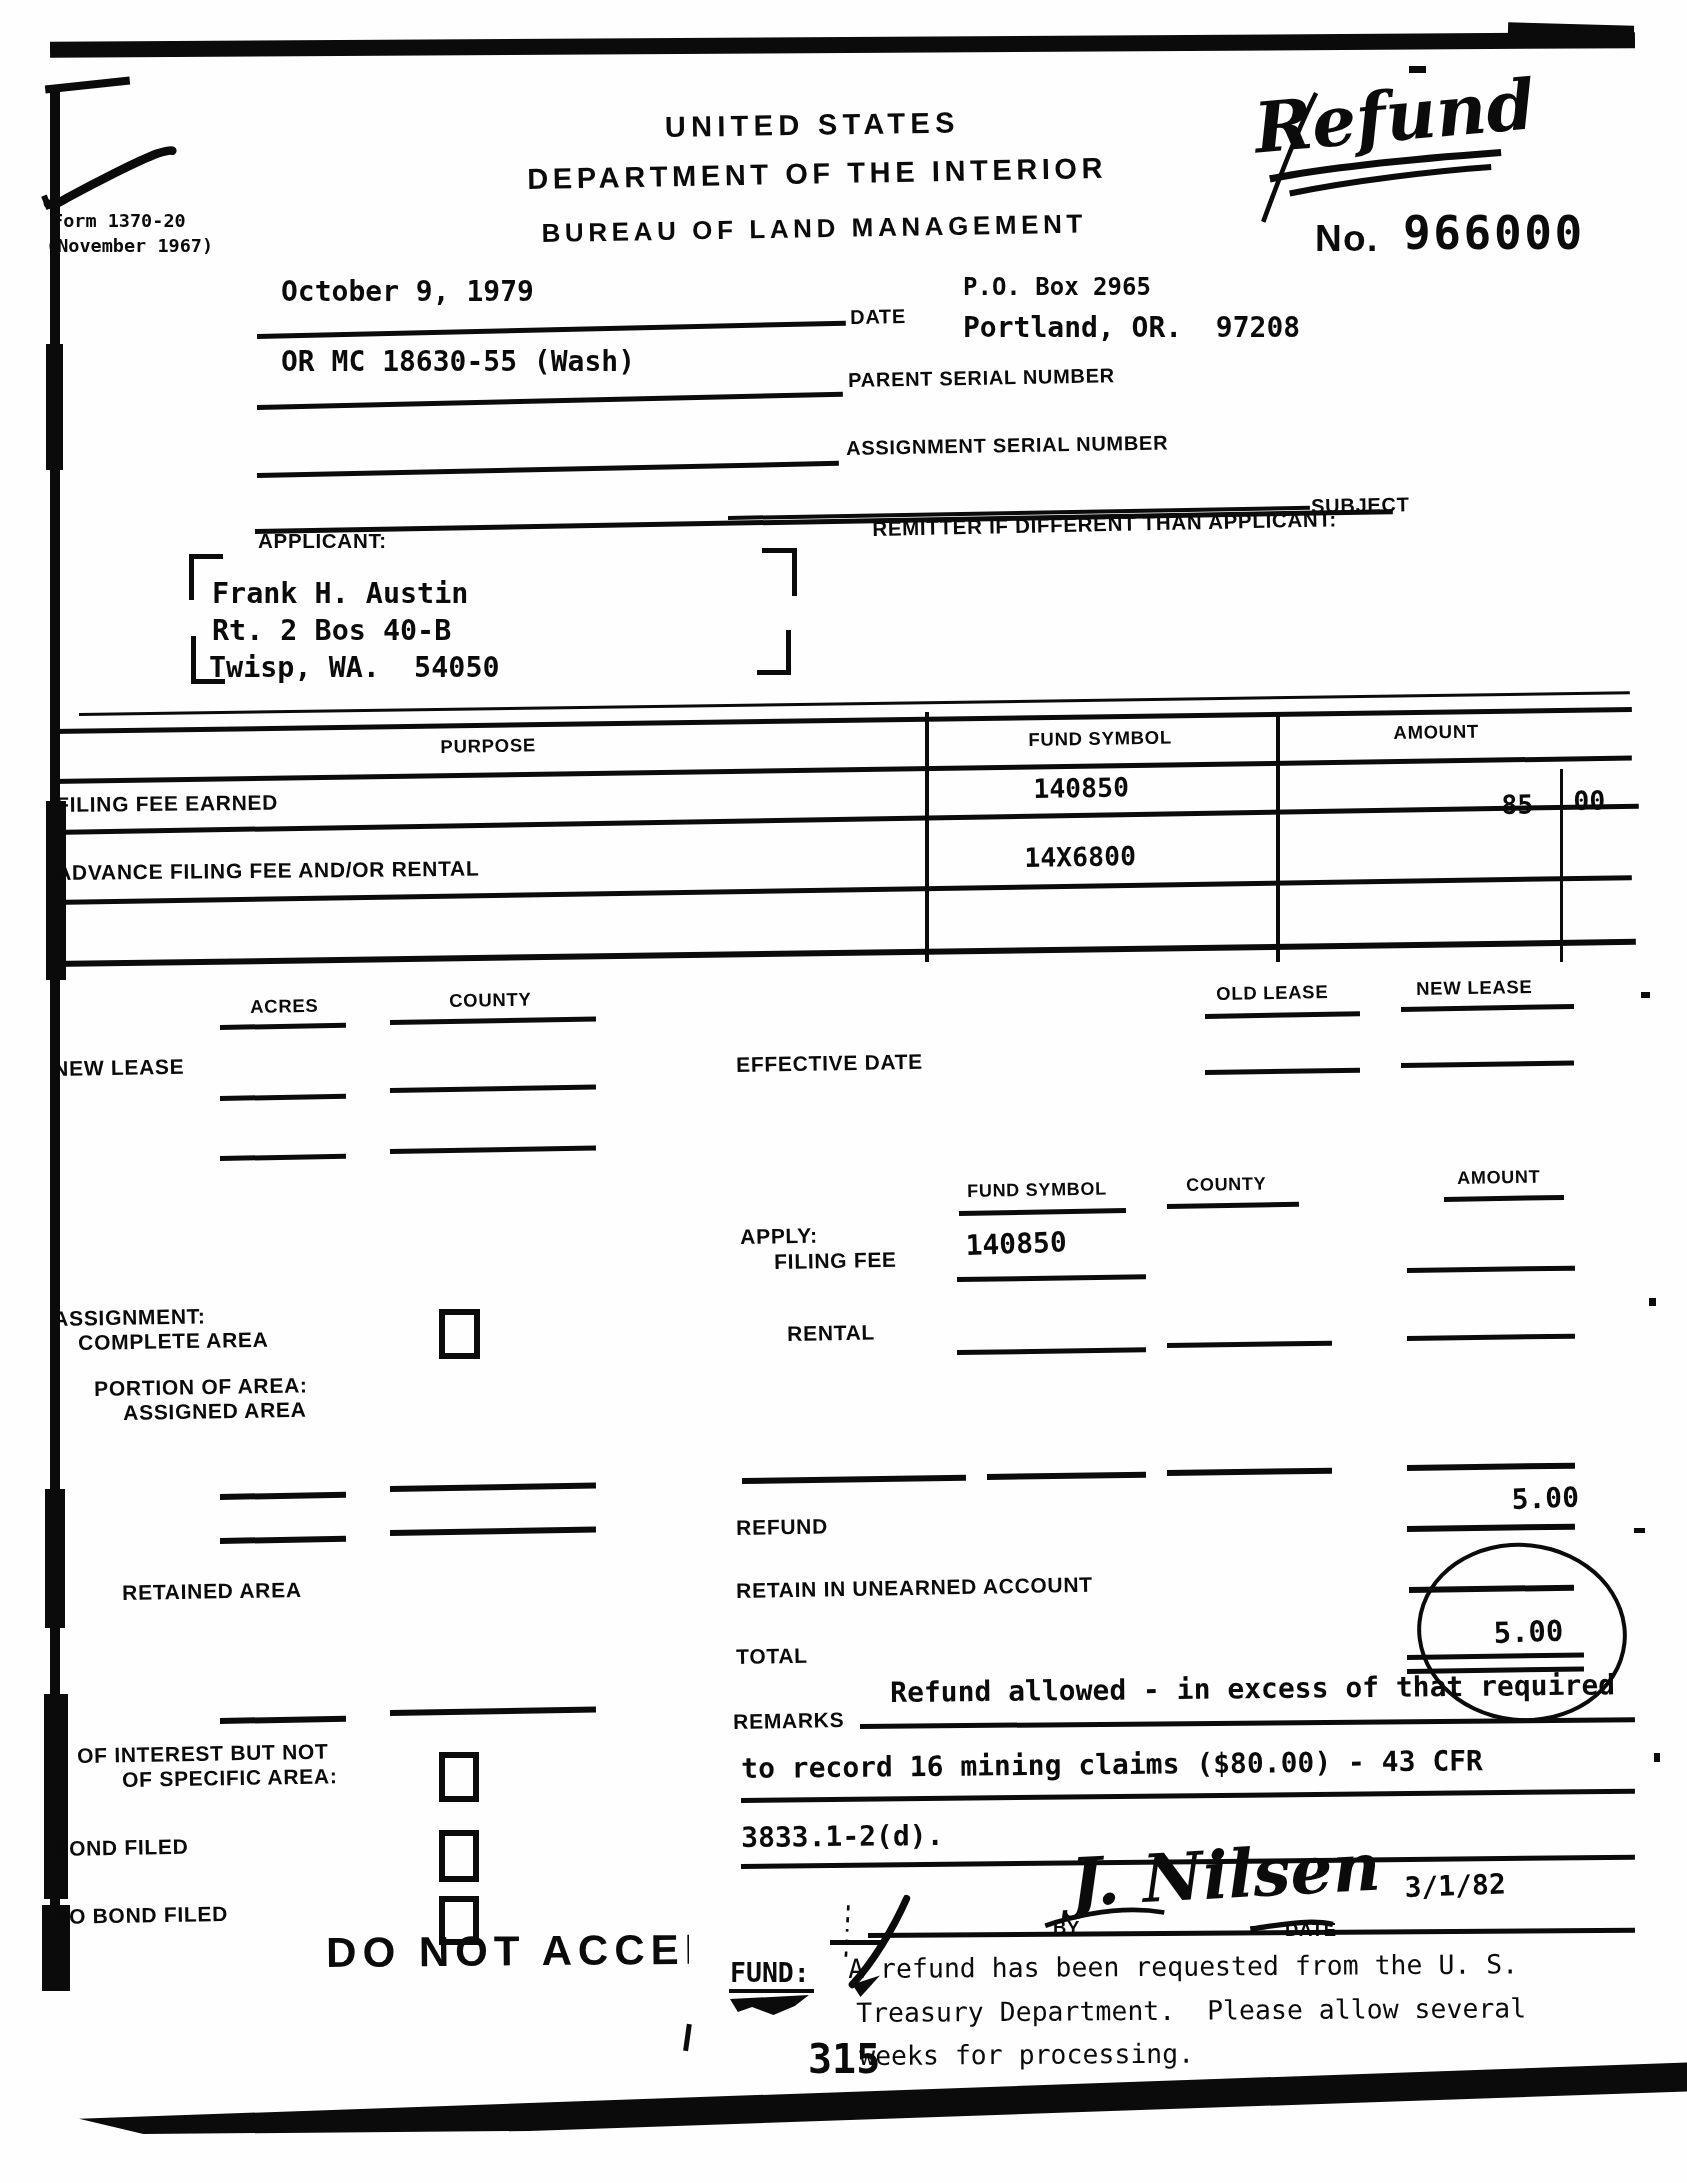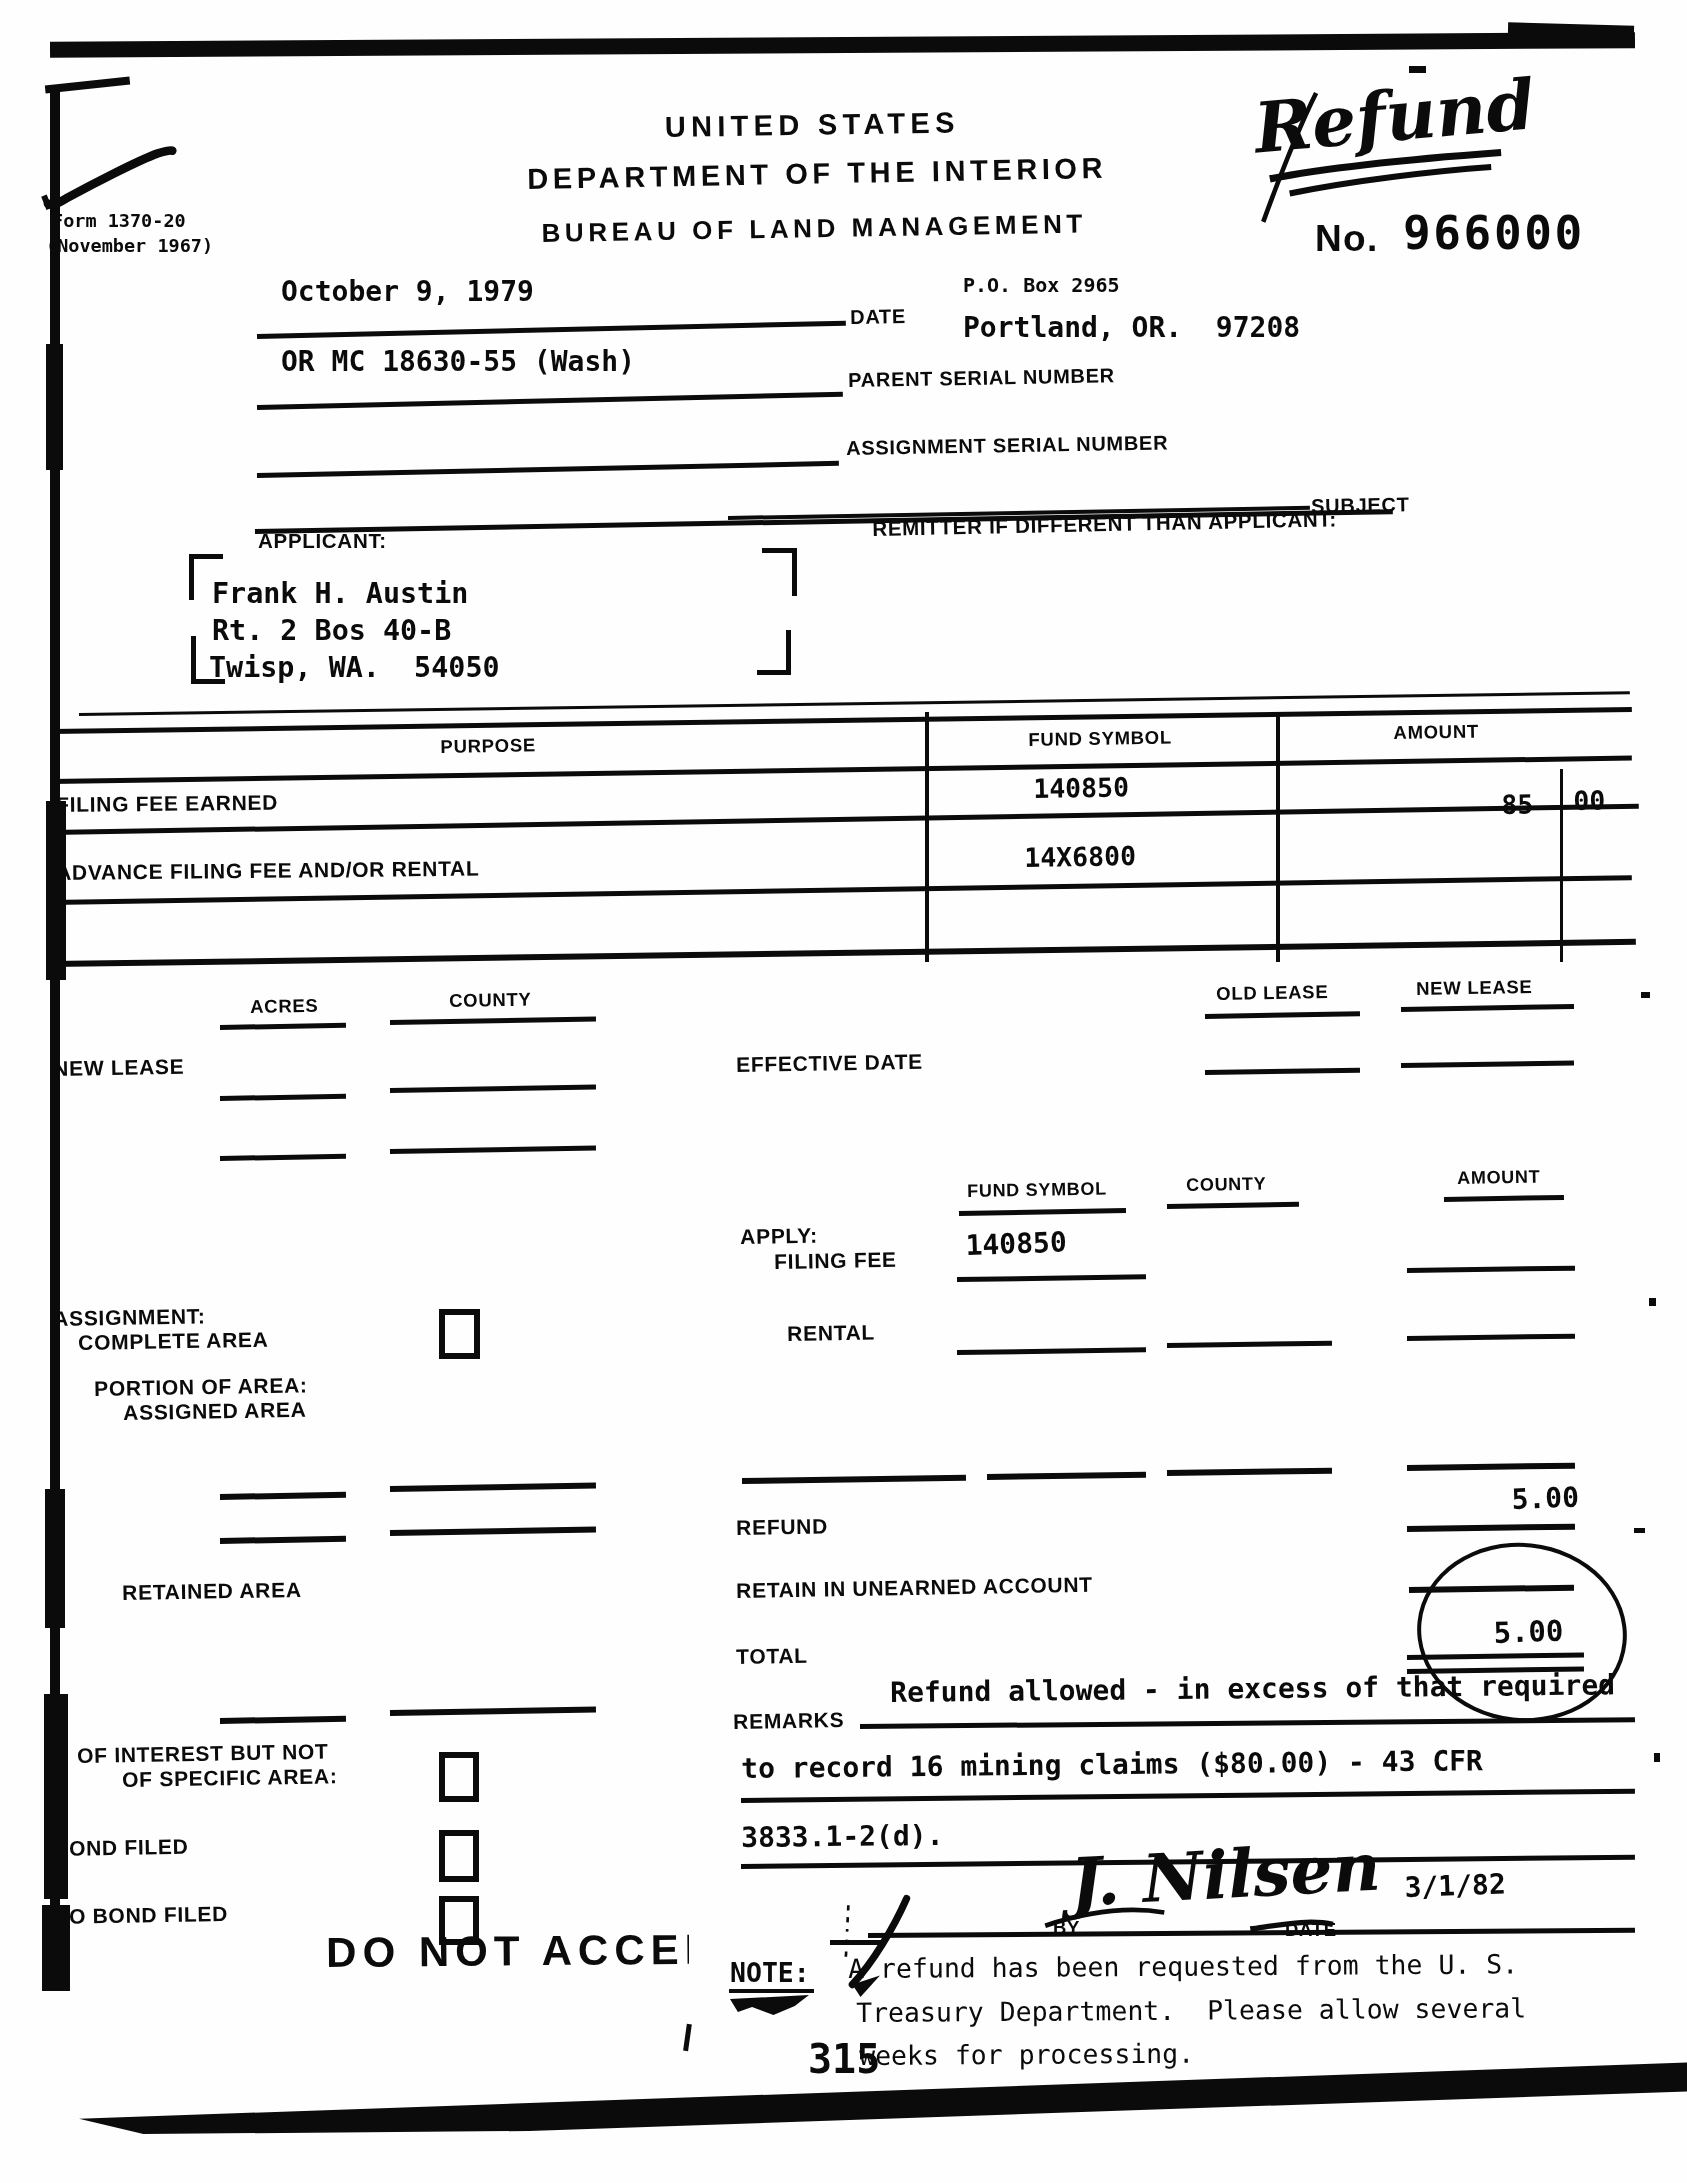--- a/index.html
+++ b/index.html
@@ -56,21 +56,21 @@
     <path d="M150,30 C120,90 90,170 70,225" fill="none" stroke="#0b0b0b" stroke-width="7"></path>
   </svg>
 
   <div class="lbl" style="left:1315px; top:218px; font-size:37px; letter-spacing:1.3px;">No.</div>
   <div class="type" style="left:1403px; top:206px; font-size:46px; letter-spacing:2.6px;">966000</div>
 
   <div class="type" style="left:281px; top:275px; font-size:28px;">October 9, 1979</div>
   <div class="hline" style="left:257px; top:334px; width:589px; height:4.6px; transform:rotate(-1.3deg);"></div>
   <div class="lbl" style="left:850px; top:306px; font-size:20px; transform:rotate(-1deg);">DATE</div>
 
-  <div class="type" style="left:963px; top:273px; font-size:20px;">P.O. Box 2965</div>
+  <div class="type" style="left:963px; top:273px; font-size:24px;">P.O. Box 2965</div>
   <div class="type" style="left:963px; top:311px; font-size:28px;">Portland, OR.  97208</div>
 
   <div class="type" style="left:281px; top:345px; font-size:28px;">OR MC 18630-55 (Wash)</div>
   <div class="hline" style="left:257px; top:405px; width:586px; height:4.6px; transform:rotate(-1.3deg);"></div>
   <div class="lbl" style="left:848px; top:369px; font-size:20px; transform:rotate(-1deg);">PARENT SERIAL NUMBER</div>
 
   <div class="hline" style="left:257px; top:473px; width:582px; height:4.6px; transform:rotate(-1.2deg);"></div>
   <div class="lbl" style="left:846px; top:437px; font-size:20px; transform:rotate(-1deg);">ASSIGNMENT SERIAL NUMBER</div>
 
   <div class="hline" style="left:728px; top:516px; width:582px; height:4px; transform:rotate(-1deg);"></div>
@@ -227,21 +227,21 @@
   <div style="position:absolute; left:326px; top:1929px; width:363px; height:60px; overflow:hidden;">
     <span class="lbl" style="position:static; font-size:42px; letter-spacing:6px; white-space:nowrap; display:inline-block; transform:rotate(-0.5deg);">DO NOT ACCEPT</span>
   </div>
 
   <svg class="overlay" style="left:814px; top:1892px;" width="119" height="119" viewBox="0 0 180 180">
     <path d="M140,10 C120,55 90,105 58,140" fill="none" stroke="#0b0b0b" stroke-width="11" stroke-linecap="round"></path>
     <polygon points="58,140 96,118 74,156" fill="#0b0b0b" transform="rotate(12 58 140)"></polygon>
     <path d="M52,20 L50,60 M50,72 L48,100" fill="none" stroke="#0b0b0b" stroke-width="4" stroke-dasharray="8 10"></path>
   </svg>
 
-  <div class="type" style="left:730px; top:1957px; font-size:26.5px;">NOTE:</div>
+  <div class="type" style="left:730px; top:1957px; font-size:26.5px;">FUND:</div>
   <div class="hline" style="left:729px; top:1989px; width:85px; height:4px;"></div>
   <div class="blk" style="left:730px; top:1995px; width:79px; height:20px; clip-path:polygon(0% 20%, 100% 0%, 82% 55%, 55% 100%, 28% 60%, 10% 85%);"></div>
 
   <div class="type" style="left:848px; top:1953px; font-size:26.5px; font-weight:400; transform:rotate(-0.4deg);">A refund has been requested from the U. S.</div>
   <div class="type" style="left:856px; top:1997px; font-size:26.5px; font-weight:400; transform:rotate(-0.4deg);">Treasury Department.  Please allow several</div>
   <div class="type" style="left:808px; top:2036px; font-size:40px;">315</div>
   <div class="type" style="left:859px; top:2040px; font-size:26.5px; font-weight:400; transform:rotate(-0.4deg);">weeks for processing.</div>
 
 </div>
 

